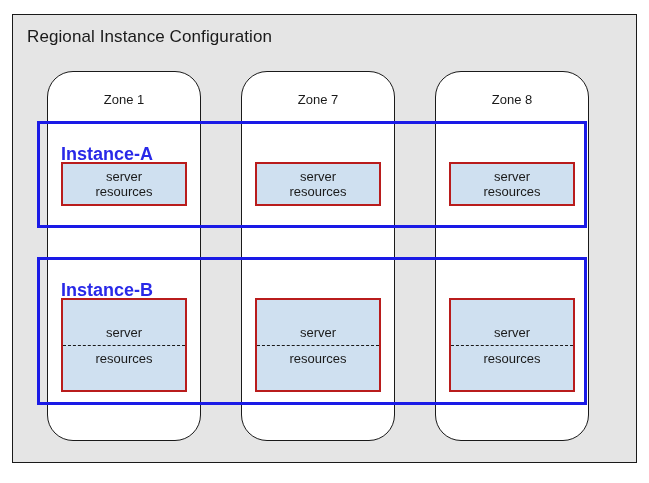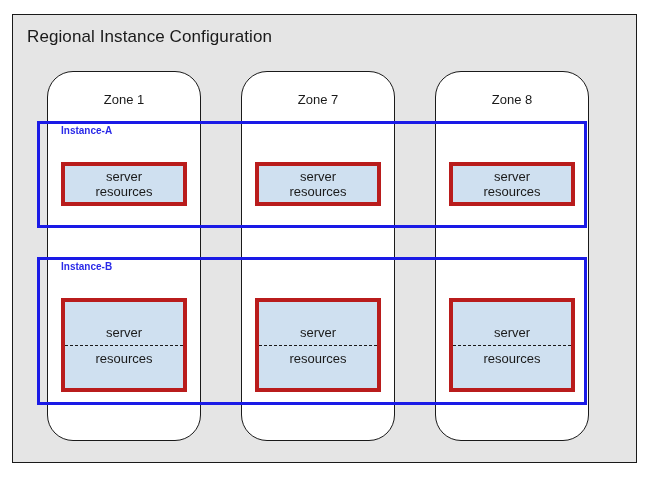--- a/index.html
+++ b/index.html
@@ -69,32 +69,32 @@
     border: 3px solid #1a1ae6;
     box-sizing: border-box;
     background: transparent;
   }
   #instance-group-0 { top: 106px; height: 107px; }
   #instance-group-1 { top: 242px; height: 148px; }
 
   .instance-label {
     position: absolute;
     left: 21px;
-    top: 1px;
-    font-size: 10px;
+    top: 20px;
+    font-size: 18px;
     font-weight: bold;
     color: #2929e8;
     white-space: nowrap;
   }
 
   
   .resource-box {
     position: absolute;
     background: #cfe0f0;
-    border: 4px solid #b91c1c;
+    border: 2px solid #b91c1c;
     box-sizing: border-box;
     color: #1a1a1a;
     font-size: 13px;
     line-height: 15px;
     text-align: center;
   }
 
   
   .resource-box.compact {
     width: 126px;

